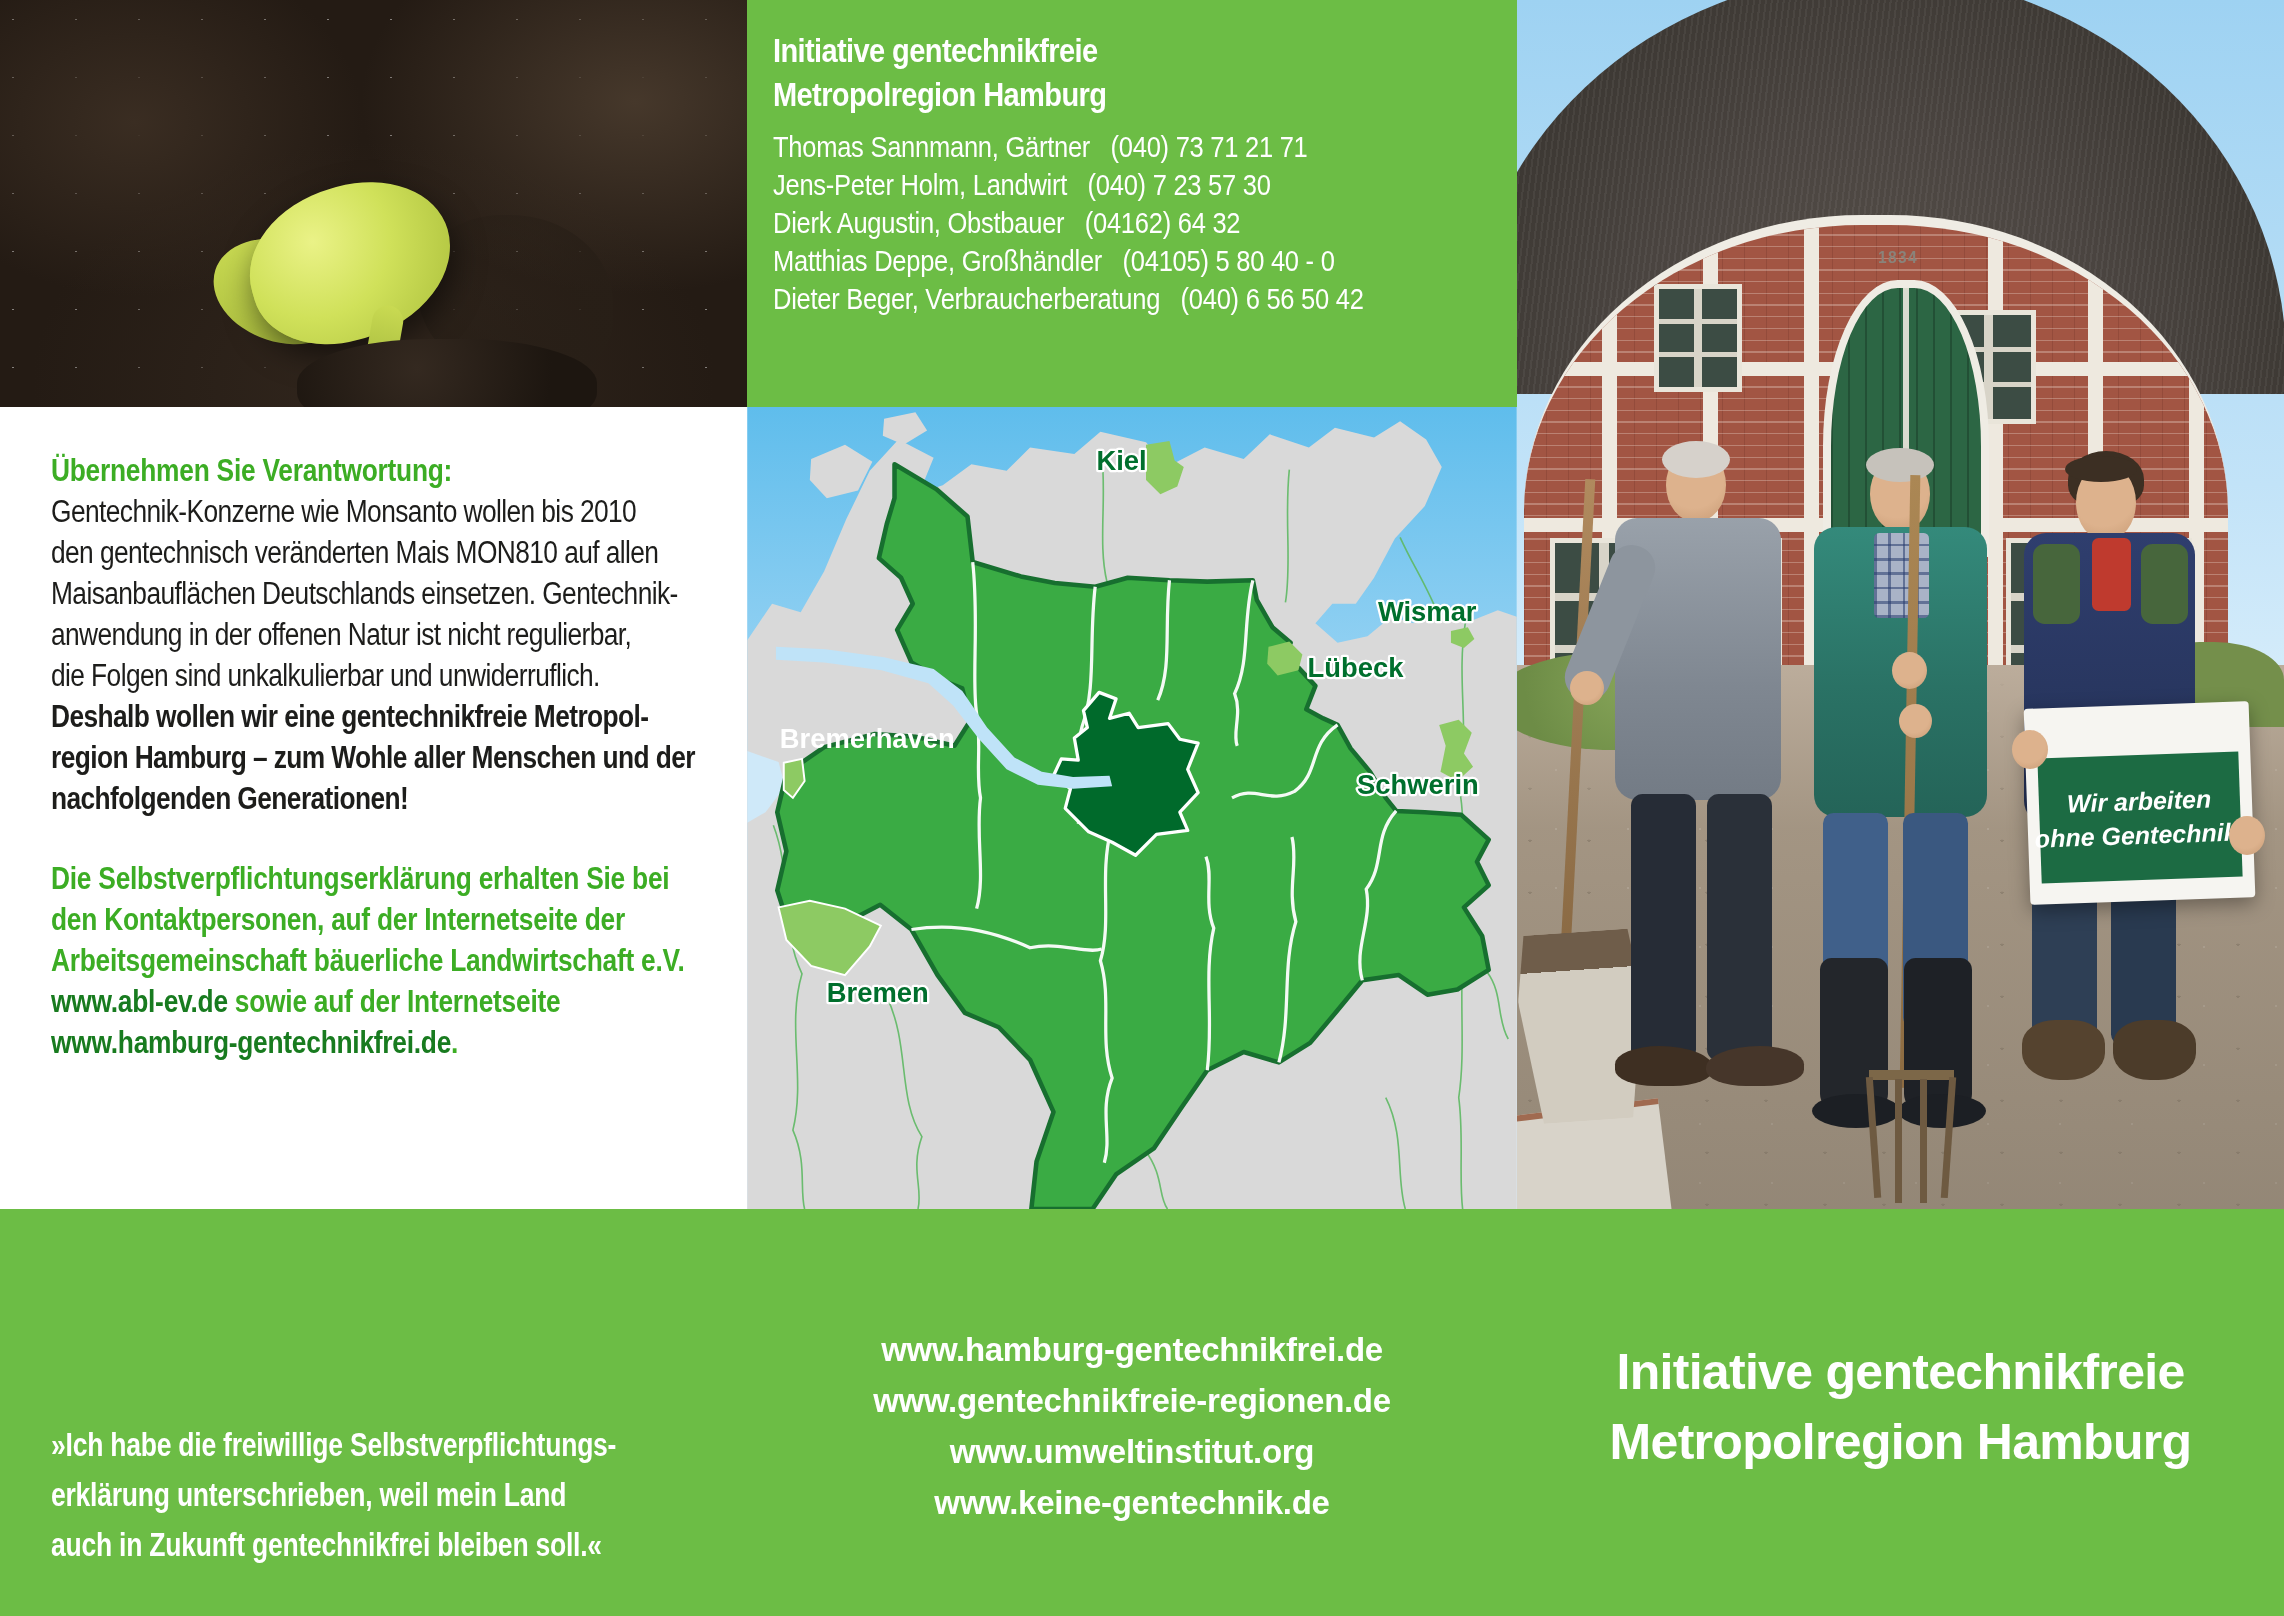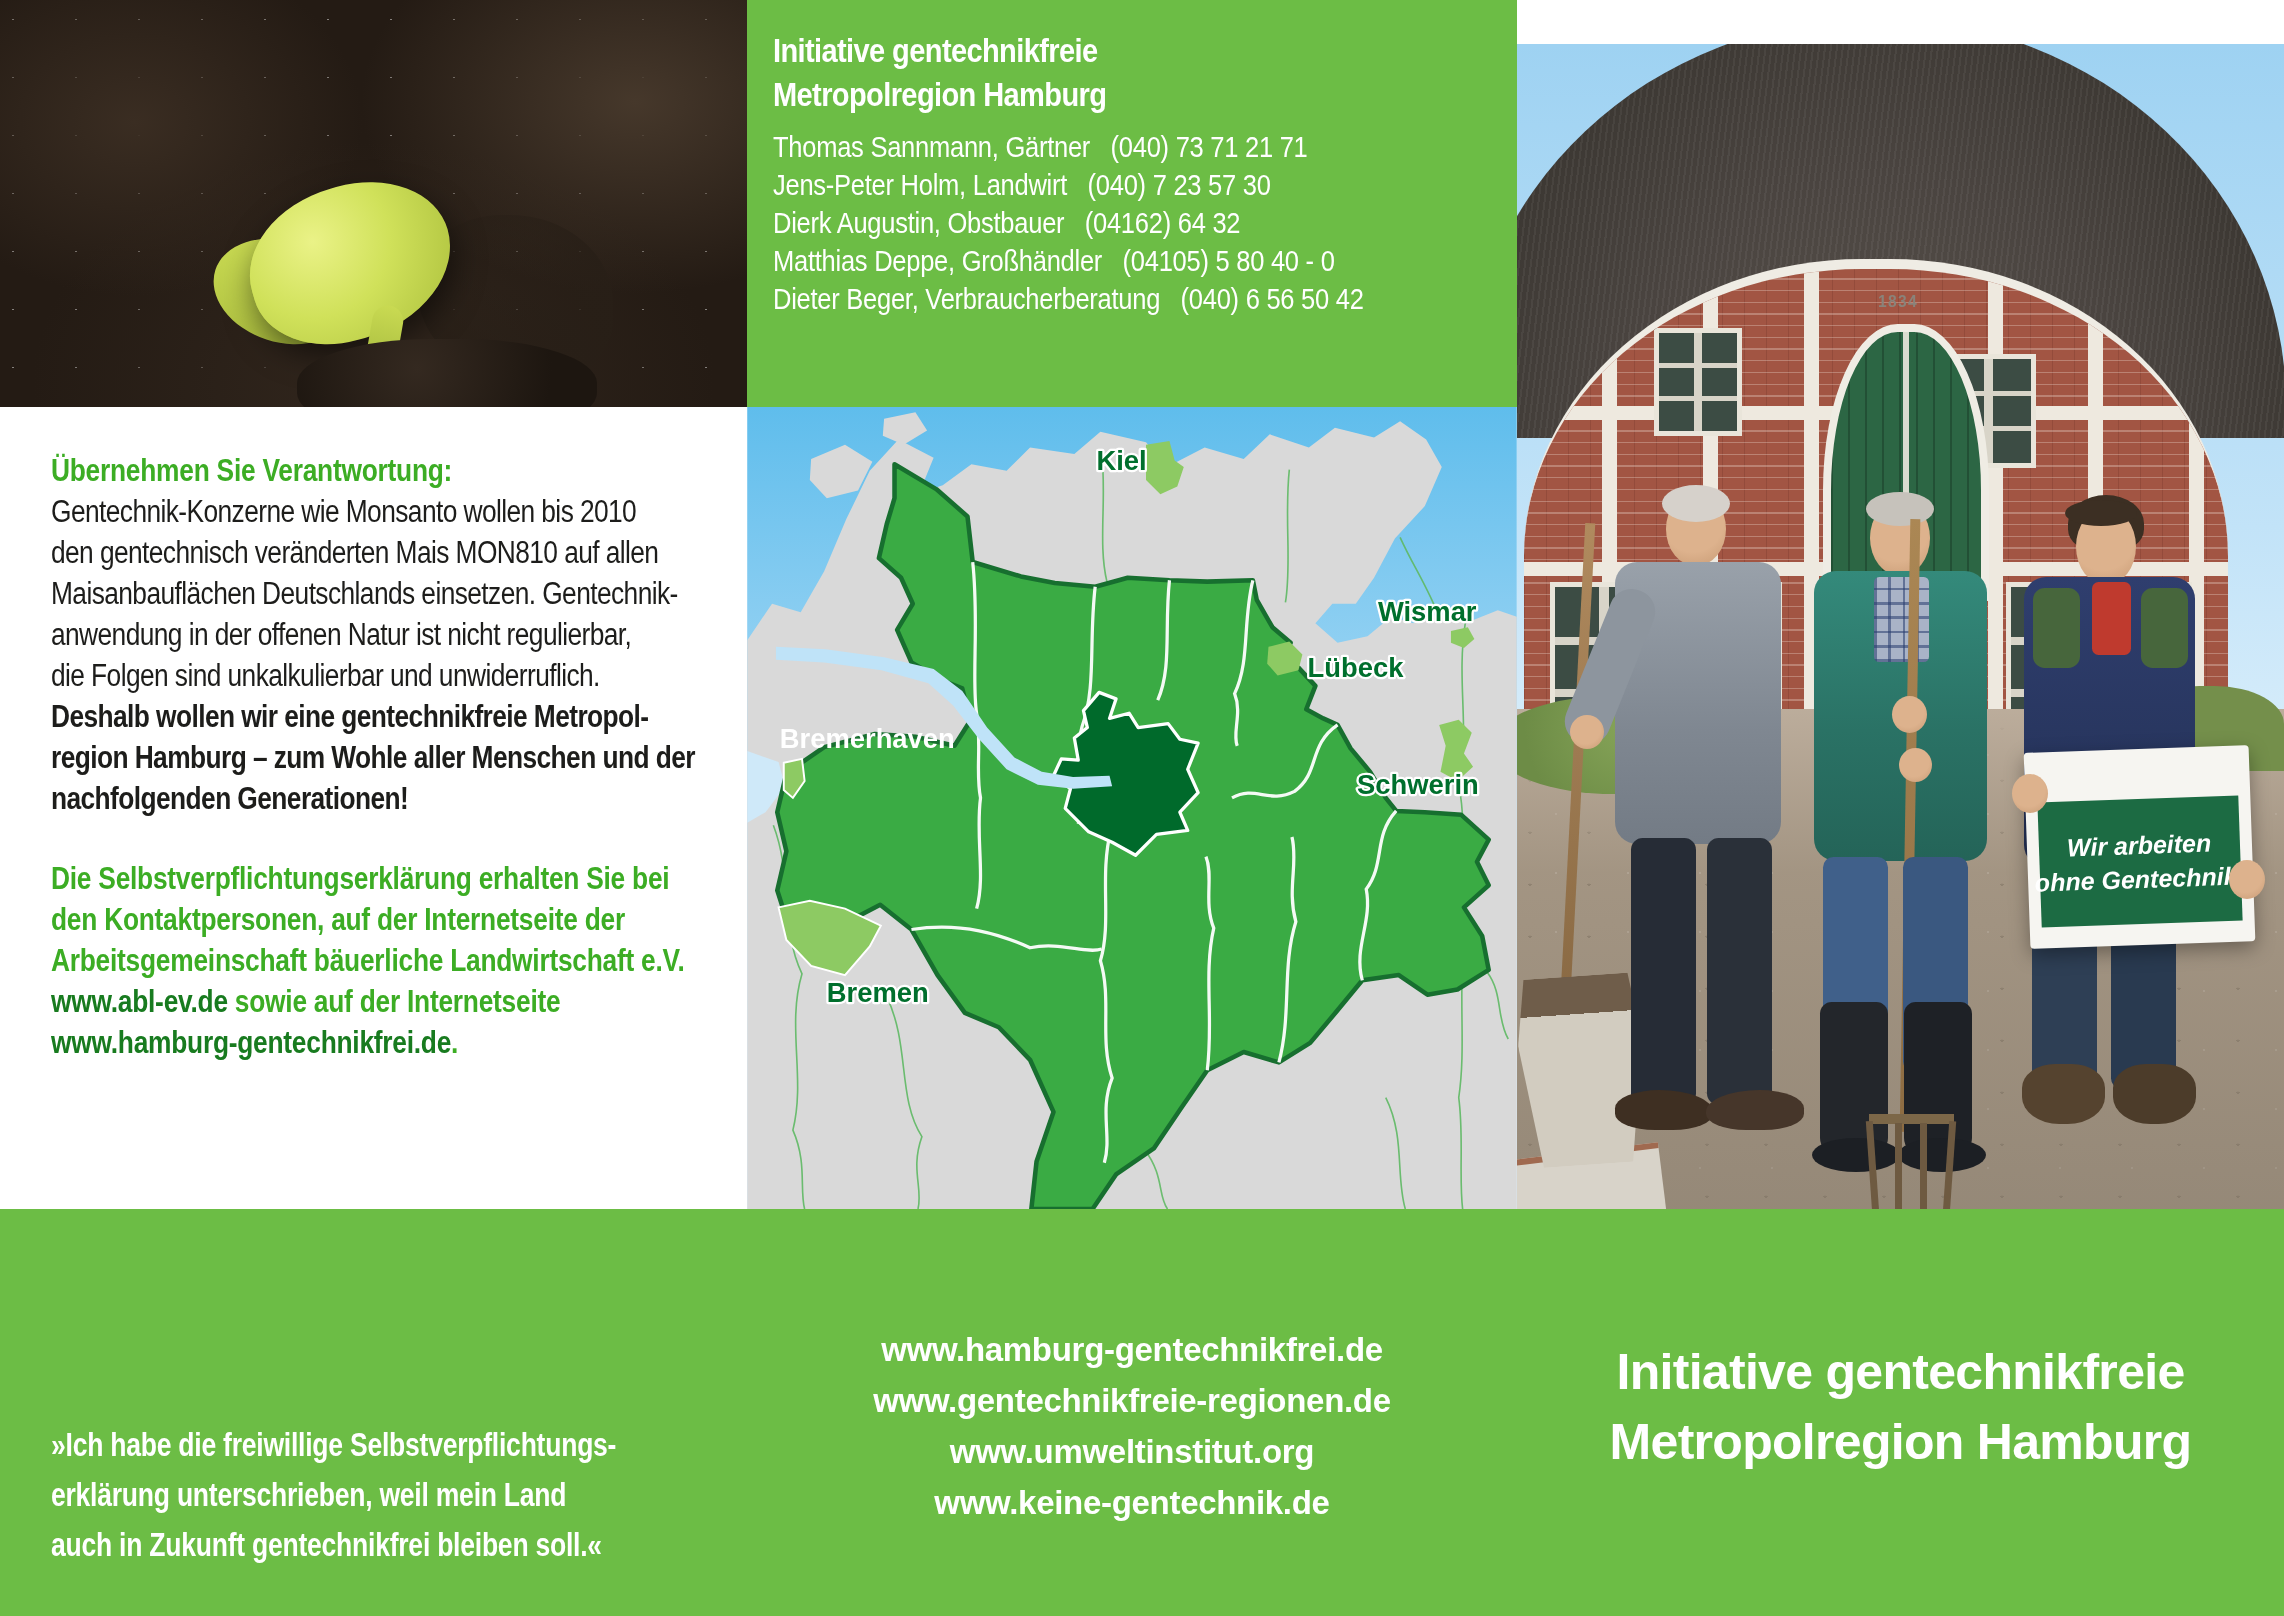--- a/index.html
+++ b/index.html
@@ -49,21 +49,21 @@
 
   
   .panel-map{left:747px;top:407px;width:770px;height:802px;overflow:hidden;background:#d9eefb;}
   .panel-map svg{display:block;}
   .maplabel{font-family:"Liberation Sans",sans-serif;font-weight:bold;font-size:42px;
     fill:#006f2d;paint-order:stroke;stroke:#ffffff;stroke-width:7px;stroke-linejoin:round;}
   .maplabel-white{font-family:"Liberation Sans",sans-serif;font-weight:bold;font-size:42px;fill:#ffffff;}
 
   
   .photo-farm{left:1517px;top:0;width:767px;height:1209px;overflow:hidden;
-    background:linear-gradient(180deg,#9ed2f2 0%,#c2e3f8 40%,#d9eefb 60%);margin-top:44px;}
+    background:linear-gradient(180deg,#9ed2f2 0%,#c2e3f8 40%,#d9eefb 60%);}
   .roof{left:-52px;top:-26px;width:821px;height:420px;
     border-radius:50% 50% 6% 6% / 92% 92% 0 0;
     background:radial-gradient(ellipse at 50% 115%, #5c564e 0%, #4a4440 48%, #3a3631 80%);
     background-blend-mode:normal;}
   .roof:after{content:"";position:absolute;inset:0;border-radius:inherit;
     background:repeating-linear-gradient(97deg, rgba(255,255,255,.05) 0 2px, transparent 2px 5.9px);}
   .facade{left:6.5px;top:215px;width:704px;height:502px;overflow:hidden;
     border-radius:48% 48% 0 0 / 58% 58% 0 0;border-top:10.4px solid #efece4;
     background-color:#a25543;
     background-image:

